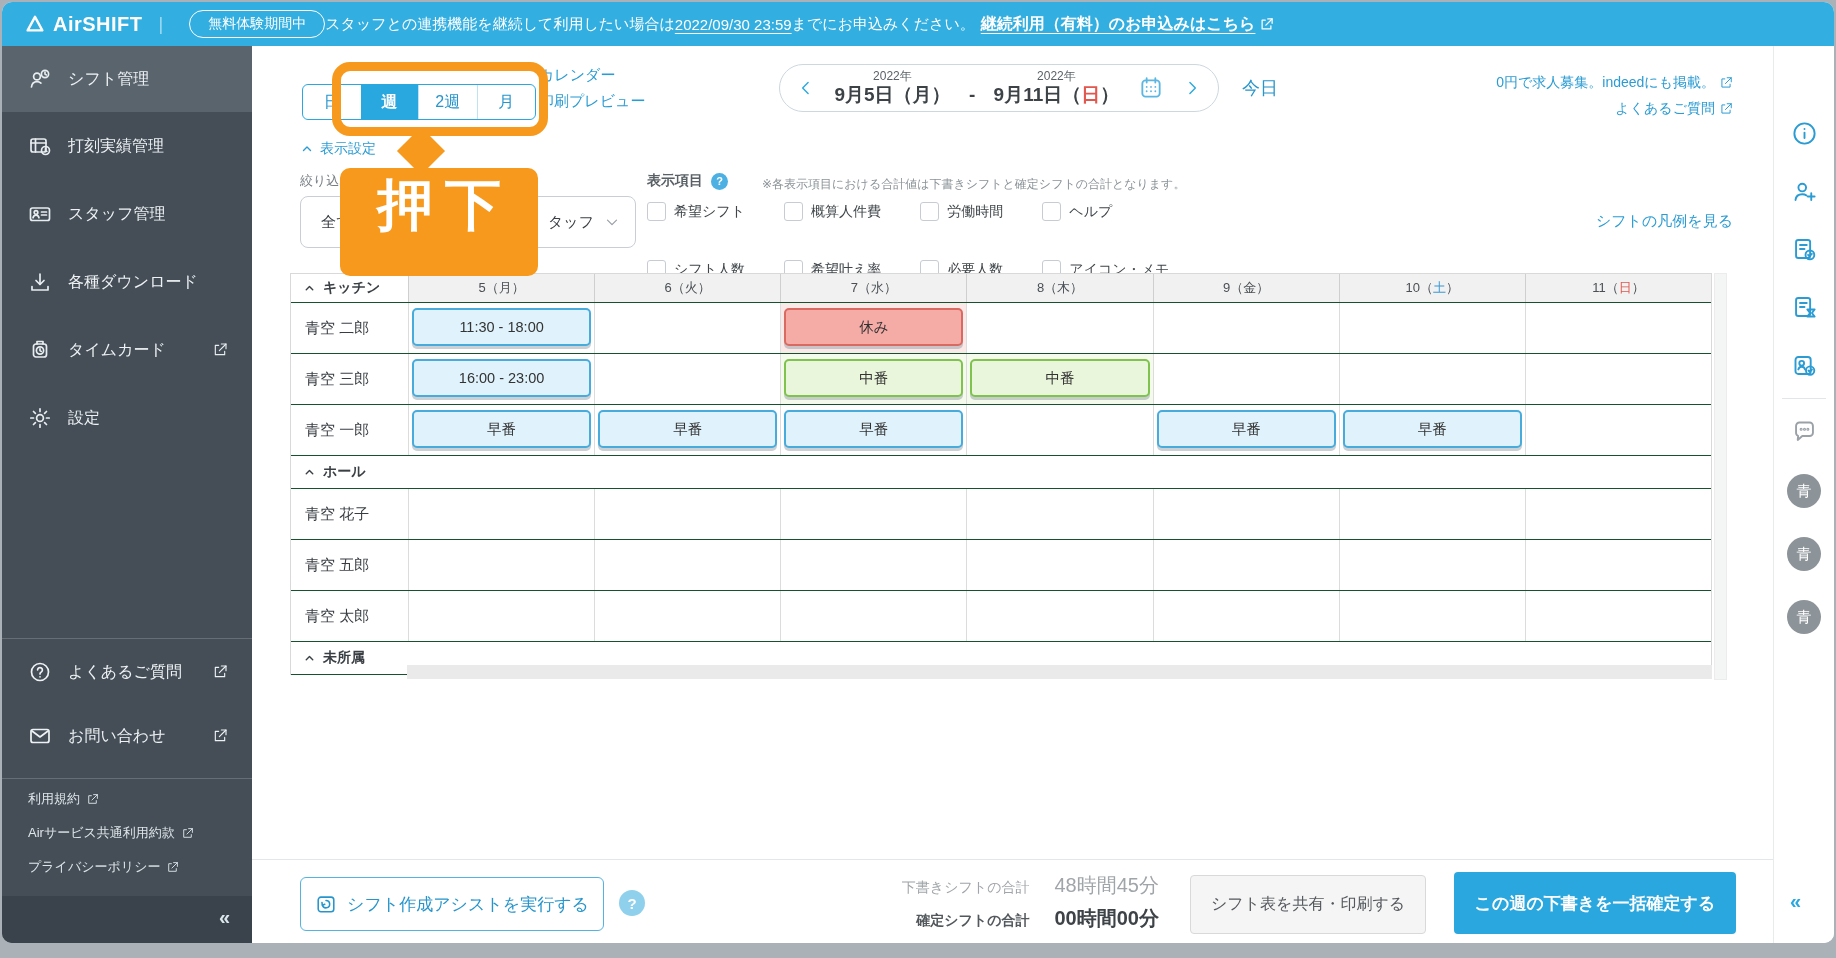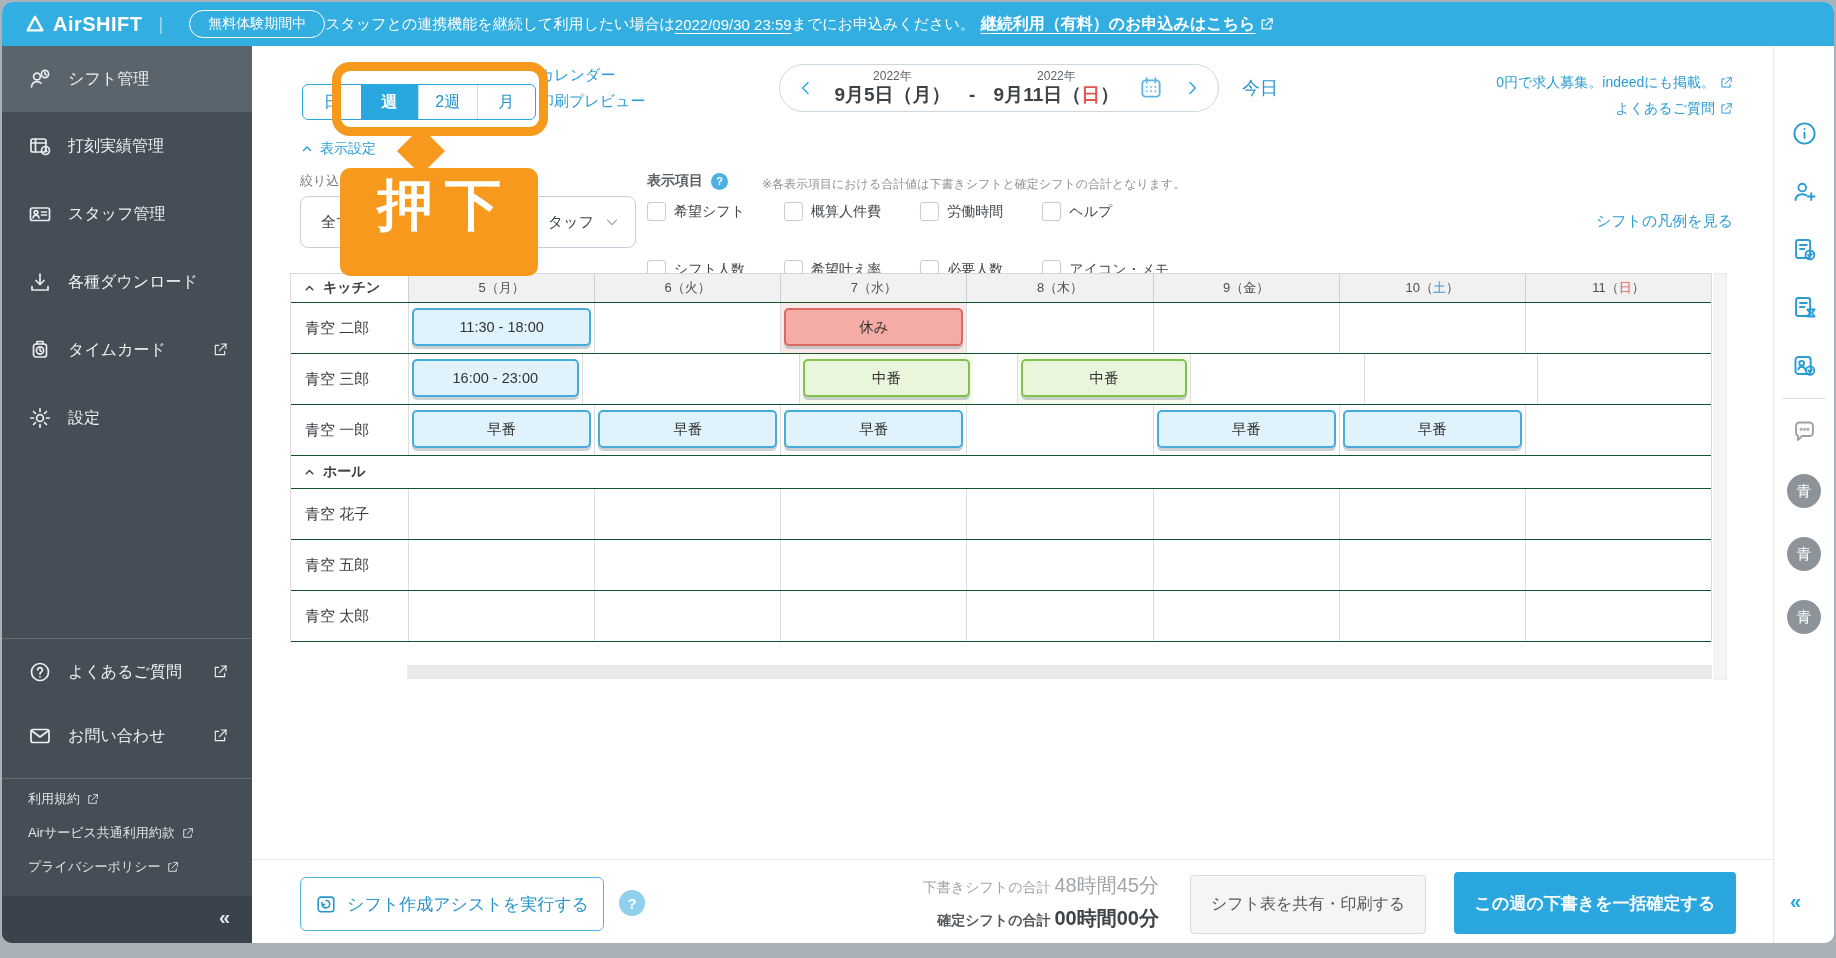--- a/index.html
+++ b/index.html
@@ -101,21 +101,21 @@
   .g-label{padding-left:12px;gap:7px;font-size:14px;font-weight:700;color:#3a3f44;cursor:pointer;}
   .g-label .ic{width:13px;height:13px;stroke-width:2.6;color:#3a3f44;}
   .day-h{background:#f1f1f1;border-left:1px solid #cfcfcf;display:flex;align-items:center;justify-content:center;
          font-size:13px;color:#4a5055;}
   .day-sat{color:#3e9bd5;}
   .day-sun{color:#e2574e;}
   .s-row{height:50px;}
   .s-name{padding-left:14px;font-size:15px;color:#383d41;}
   .s-cell{display:flex;align-items:flex-start;padding:5px 3px 0 3px;cursor:pointer;}
   .c-red{background:#fbe9e8;}
-  .c-green{background:#f4faec;margin-left:44px;}
+  .c-green{background:#f4faec;}
   .sbox{flex:1;height:34px;border-radius:5px;display:flex;align-items:center;justify-content:center;
         font-size:14.5px;color:#333;box-shadow:0 3px 0 rgba(140,150,160,.45);cursor:pointer;}
   .b-blue{background:#e0f2fb;border:2px solid #47acdc;}
   .b-red{background:#f5aba6;border:2px solid #d96a62;}
   .b-green{background:#eaf6db;border:2px solid #7fc34e;}
   .hscroll{position:absolute;left:405px;top:663px;width:1305px;height:14px;background:#eaeaea;}
   .vscroll{position:absolute;left:1712px;top:271px;width:11px;height:405px;background:#f4f5f5;border:1px solid #ececec;}
 
   
   .anno-ring{position:absolute;left:330px;top:60px;width:216px;height:74px;border:9px solid #f6991d;border-radius:18px;
@@ -128,21 +128,21 @@
   
   .bottombar{position:absolute;left:250px;right:61px;bottom:0;height:83px;background:#fff;border-top:1px solid #e4e7e9;}
   .assist-btn{position:absolute;left:48px;top:17px;width:302px;height:52px;border:1px solid #53b4e2;border-radius:6px;
               display:flex;align-items:center;justify-content:center;gap:10px;color:#2795cc;font-size:17px;cursor:pointer;background:#fff;}
   .assist-btn .ic{width:22px;height:22px;}
   .help-circle{position:absolute;left:367px;top:30px;width:26px;height:26px;border-radius:50%;background:#8fd0ec;color:#fff;
                font-size:15px;font-weight:700;display:flex;align-items:center;justify-content:center;cursor:pointer;}
   .totals{position:absolute;right:614px;top:12px;text-align:right;white-space:nowrap;}
   .tot-line1{color:#a0a5a9;}
   .tot-line2{color:#3e4347;margin-top:6px;}
-  .tot-label{font-size:14px;margin-right:4px;}
+  .tot-label{font-size:14px;margin-right:25px;}
   .tot-line2 .tot-label{font-weight:700;color:#53585c;}
   .tot-value{font-size:20px;}
   .tot-line2 .tot-value{font-weight:700;}
   .share-btn{position:absolute;right:347px;top:15px;width:234px;height:57px;background:#f5f5f5;border:1px solid #d9d9d9;
              border-radius:4px;display:flex;align-items:center;justify-content:center;font-size:16px;color:#55595d;cursor:pointer;}
   .confirm-btn{position:absolute;right:37px;top:12px;width:282px;height:62px;background:#2aa7de;border-radius:4px;
                display:flex;align-items:center;justify-content:center;font-size:17px;font-weight:700;color:#fff;cursor:pointer;}
 </style>
 </head>
 <body>
@@ -592,20 +592,28 @@
       <div class="t-row s-row">
         <div class="t-name s-name">青空 太郎</div>
         <div class="t-cell s-cell"></div>
         <div class="t-cell s-cell"></div>
         <div class="t-cell s-cell"></div>
         <div class="t-cell s-cell"></div>
         <div class="t-cell s-cell"></div>
         <div class="t-cell s-cell"></div>
         <div class="t-cell s-cell"></div>
       </div>
+      <div class="t-row g-head2">
+        <div class="t-name g-label">
+          <svg class="ic ">
+            <use href="#i-chevU"></use>
+          </svg>
+          <span>未所属</span>
+        </div>
+      </div>
     </div>
   <div class="hscroll"></div>
   <div class="vscroll"></div>
 
   <div class="bottombar">
     <div class="assist-btn">
       <svg class="ic">
           <use href="#i-assist"></use>
         </svg>
       <span>シフト作成アシストを実行する</span>

